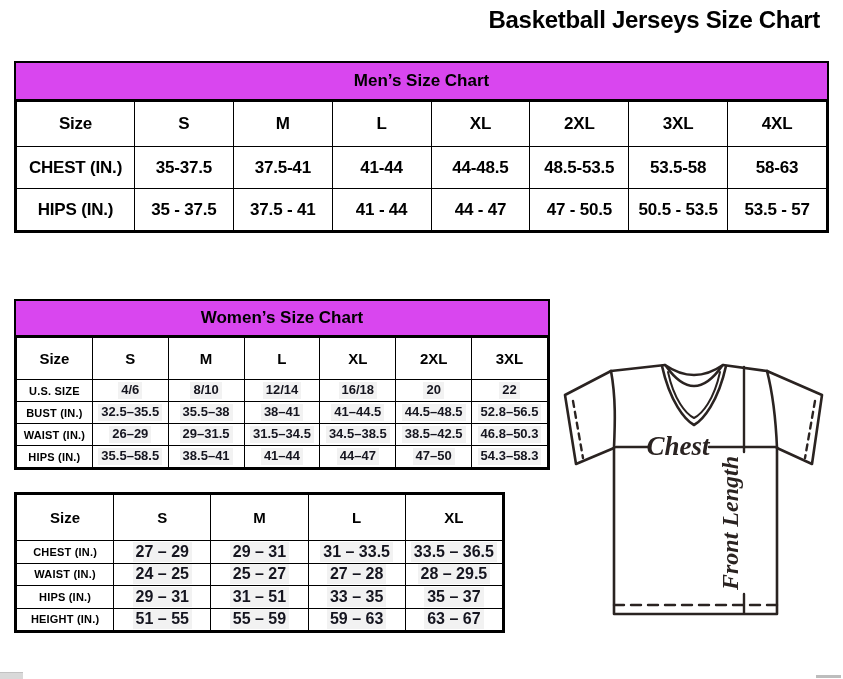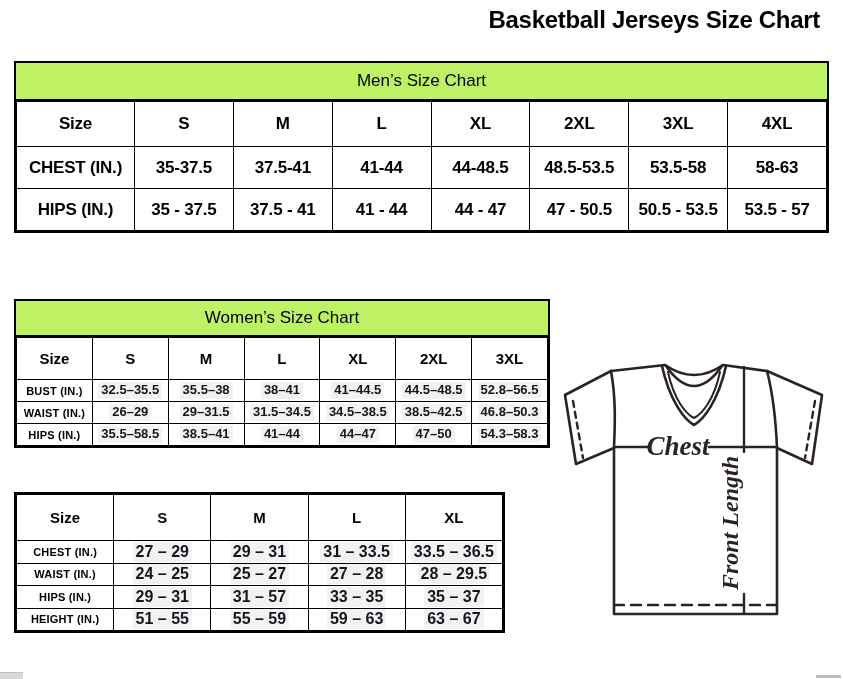--- a/index.html
+++ b/index.html
@@ -9,22 +9,22 @@
     font-family:"Liberation Sans", sans-serif;
     -webkit-font-smoothing:antialiased;
   }
   .page-title{
     position:absolute;left:0;top:6px;width:820px;text-align:right;
     font-size:24px;font-weight:bold;letter-spacing:-0.3px;color:#000;
   }
   
   .size-chart{position:absolute;border:2px solid #000;background:#fff;box-sizing:border-box;}
   .tbl-caption{
-    background:#bef264;border-bottom:2px solid #000;
-    text-align:center;font-weight:normal;font-size:17px;color:#000;
+    background:#d946ef;border-bottom:2px solid #000;
+    text-align:center;font-weight:bold;font-size:17px;color:#000;
   }
   .size-chart table{
     width:100%;border-collapse:collapse;table-layout:fixed;
   }
   .size-chart th,.size-chart td{
     border:1px solid #000;text-align:center;vertical-align:middle;
     font-weight:bold;color:#000;padding:0;
   }
   
   #mens-chart{left:14px;top:61px;width:815px;}
@@ -115,20 +115,29 @@
           <th>S</th>
           <th>M</th>
           <th>L</th>
           <th>XL</th>
           <th>2XL</th>
           <th>3XL</th>
         </tr>
       </thead>
       <tbody>
         <tr>
+          <th class="rowlabel">U.S. SIZE</th>
+          <td><span class="hl">4/6</span></td>
+          <td><span class="hl">8/10</span></td>
+          <td><span class="hl">12/14</span></td>
+          <td><span class="hl">16/18</span></td>
+          <td><span class="hl">20</span></td>
+          <td><span class="hl">22</span></td>
+        </tr>
+        <tr>
           <th class="rowlabel">BUST (IN.)</th>
           <td><span class="hl">32.5–35.5</span></td>
           <td><span class="hl">35.5–38</span></td>
           <td><span class="hl">38–41</span></td>
           <td><span class="hl">41–44.5</span></td>
           <td><span class="hl">44.5–48.5</span></td>
           <td><span class="hl">52.8–56.5</span></td>
         </tr>
         <tr>
           <th class="rowlabel">WAIST (IN.)</th>
@@ -174,21 +183,21 @@
         <tr>
           <th class="rowlabel">WAIST (IN.)</th>
           <td><span class="hl">24 – 25</span></td>
           <td><span class="hl">25 – 27</span></td>
           <td><span class="hl">27 – 28</span></td>
           <td><span class="hl">28 – 29.5</span></td>
         </tr>
         <tr>
           <th class="rowlabel">HIPS (IN.)</th>
           <td><span class="hl">29 – 31</span></td>
-          <td><span class="hl">31 – 57</span></td>
+          <td><span class="hl">31 – 51</span></td>
           <td><span class="hl">33 – 35</span></td>
           <td><span class="hl">35 – 37</span></td>
         </tr>
         <tr>
           <th class="rowlabel">HEIGHT (IN.)</th>
           <td><span class="hl">51 – 55</span></td>
           <td><span class="hl">55 – 59</span></td>
           <td><span class="hl">59 – 63</span></td>
           <td><span class="hl">63 – 67</span></td>
         </tr>

